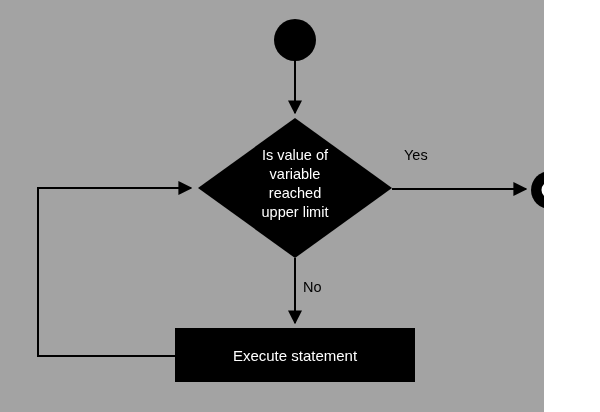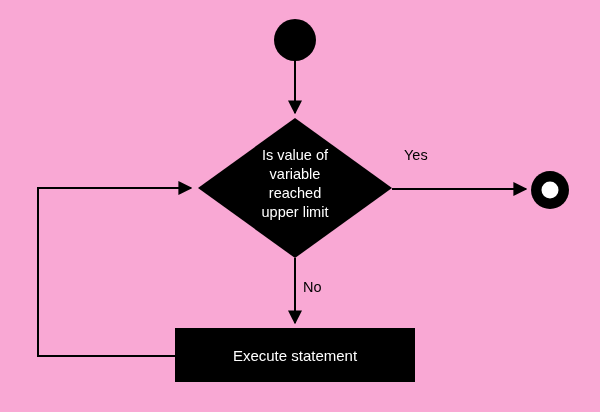--- a/index.html
+++ b/index.html
@@ -3,23 +3,23 @@
 <meta charset="utf-8">
 <style>
   html, body {
     margin: 0;
     padding: 0;
     background: #ffffff;
     font-family: "Liberation Sans", sans-serif;
   }
   .stage {
     position: relative;
-    width: 600px;
+    width: 544px;
     height: 412px;
-    background: #f9a8d4;
+    background: #a3a3a3;
     overflow: hidden;
   }
   svg { display: block; }
   .shape-text {
     font-family: "Liberation Sans", sans-serif;
     font-size: 14.5px;
     fill: #ffffff;
   }
   .edge-label {
     font-family: "Liberation Sans", sans-serif;

